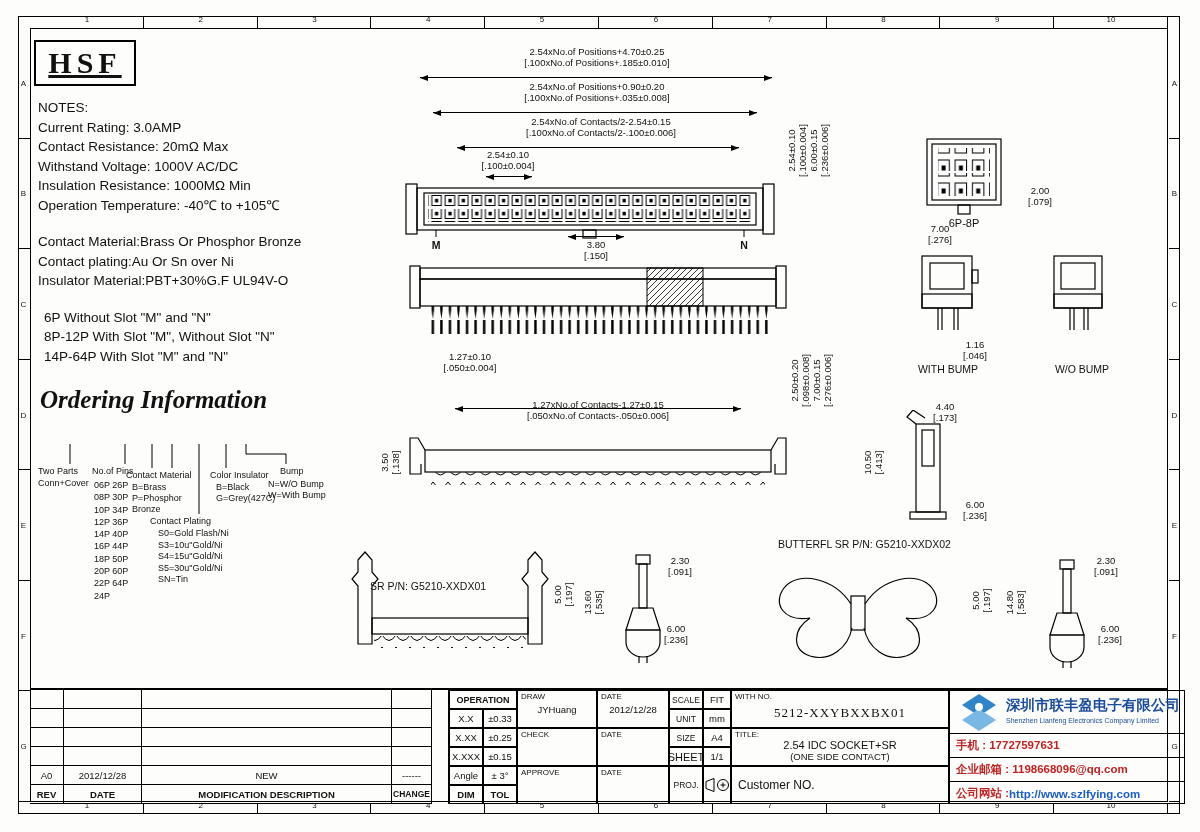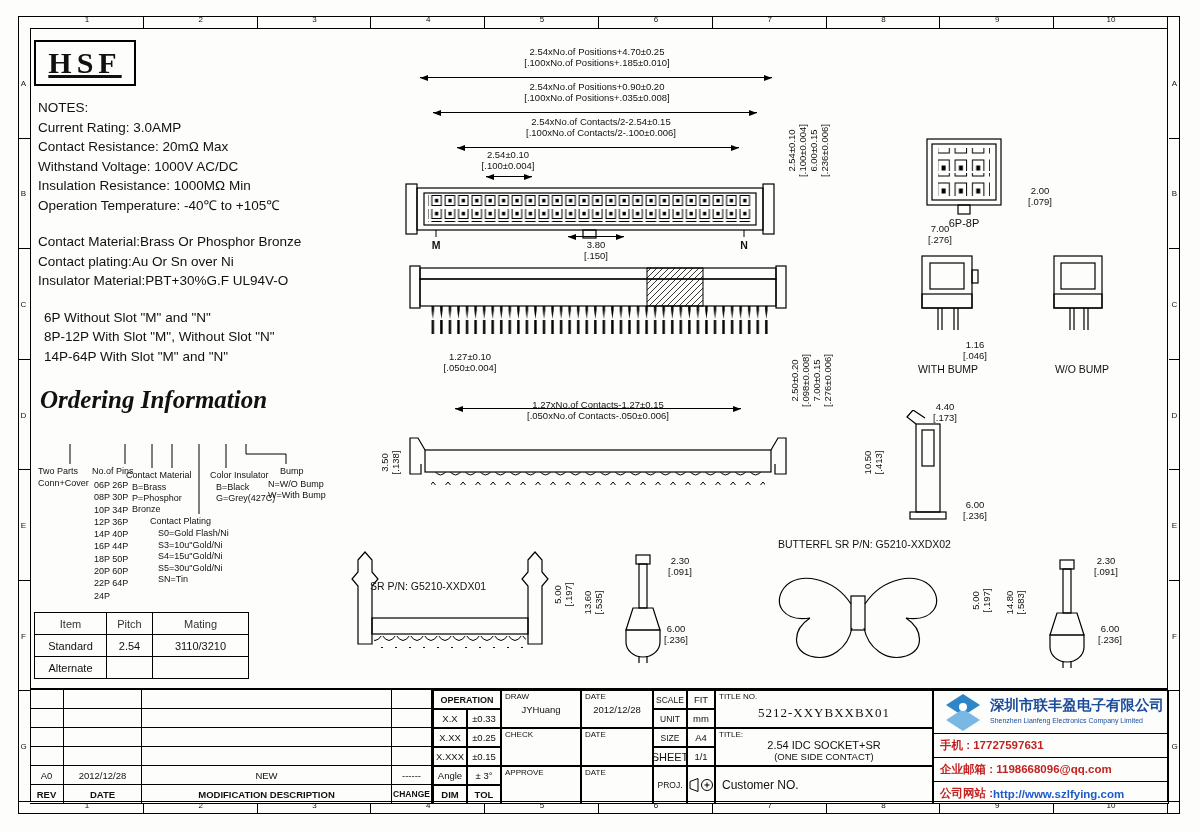--- a/index.html
+++ b/index.html
@@ -416,39 +416,20 @@
   <div class="abs small" style="left:216px;top:482px;line-height:11px">
       <div>B=Black</div>
       <div>G=Grey(427C)</div>
     </div>
   <div class="abs small" style="left:280px;top:466px">Bump</div>
   <div class="abs small" style="left:268px;top:479px;line-height:11px">
       <div>N=W/O Bump</div>
       <div>W=With Bump</div>
     </div>
 
-  <table class="mtable">
-    <tbody>
-        <tr>
-      <td style="width:72px;color:#333">Item</td>
-      <td style="width:46px;color:#333">Pitch</td>
-      <td style="width:96px;color:#333">Mating</td>
-    </tr>
-    <tr>
-      <td>Standard</td>
-      <td>2.54</td>
-      <td>3110/3210</td>
-    </tr>
-    <tr>
-      <td>Alternate</td>
-      <td></td>
-      <td></td>
-    </tr>
-  </tbody>
-    </table>
 
   <div class="abs" style="left:30px;top:688px;width:1138px;height:114px;border-top:2px solid #000">
 
     <div class="revgrid">
       <div class="rc"></div>
         <div class="rc"></div>
         <div class="rc"></div>
         <div class="rc"></div>
       <div class="rc"></div>
         <div class="rc"></div>
@@ -465,21 +446,21 @@
       <div class="rc">A0</div>
       <div class="rc">2012/12/28</div>
       <div class="rc">NEW</div>
       <div class="rc">------</div>
       <div class="rc" style="font-weight:bold">REV</div>
       <div class="rc" style="font-weight:bold">DATE</div>
       <div class="rc" style="font-weight:bold">MODIFICATION  DESCRIPTION</div>
       <div class="rc" style="font-weight:bold;font-size:8.5px">CHANGE</div>
     </div>
 
-    <div style="position:absolute;left:402px;top:0;width:736px;height:114px;border-left:1.5px solid #000">
+    <div style="position:absolute;left:418px;top:0;width:736px;height:114px;border-left:1.5px solid #000">
 
       <div class="tc" style="left:0;top:0;width:68px;height:19px;font-weight:bold;font-size:9px">OPERATION</div>
       <div class="tc" style="left:0;top:19px;width:34px;height:19px">X.X</div>
       <div class="tc" style="left:34px;top:19px;width:34px;height:19px">±0.33</div>
       <div class="tc" style="left:0;top:38px;width:34px;height:19px">X.XX</div>
       <div class="tc" style="left:34px;top:38px;width:34px;height:19px">±0.25</div>
       <div class="tc" style="left:0;top:57px;width:34px;height:19px">X.XXX</div>
       <div class="tc" style="left:34px;top:57px;width:34px;height:19px">±0.15</div>
       <div class="tc" style="left:0;top:76px;width:34px;height:19px">Angle</div>
       <div class="tc" style="left:34px;top:76px;width:34px;height:19px">± 3°</div>
@@ -520,21 +501,21 @@
         <svg width="26" height="16" viewBox="0 0 26 16">
             <g fill="none" stroke="#000">
               <path d="M2,4.5 L10,1.5 V14.5 L2,11.5 Z"></path>
               <circle cx="19" cy="8" r="5.5"></circle>
               <path d="M19,5.5 v5 M16.5,8 h5"></path>
             </g>
           </svg>
       </div>
 
       <div class="tc" style="left:282px;top:0;width:218px;height:38px">
-        <span class="tlab">TITLE NO.</span>
+        <span class="tlab">WITH NO.</span>
         <span style="font-family:'Liberation Serif',serif;font-size:13px;letter-spacing:1px;margin-top:8px">5212-XXYBXXBX01</span>
       </div>
       <div class="tc" style="left:282px;top:38px;width:218px;height:38px;flex-direction:column;justify-content:center">
         <span class="tlab">TITLE:</span>
         <span style="font-size:11px;margin-top:7px">2.54 IDC SOCKET+SR</span>
         <span style="font-size:9.5px">(ONE SIDE CONTACT)</span>
       </div>
       <div class="tc" style="left:282px;top:76px;width:218px;height:38px;justify-content:flex-start;padding-left:6px;font-size:12px">Customer  NO.</div>
 
       <div style="position:absolute;left:500px;top:0;width:236px;height:114px;border:1px solid #000">

